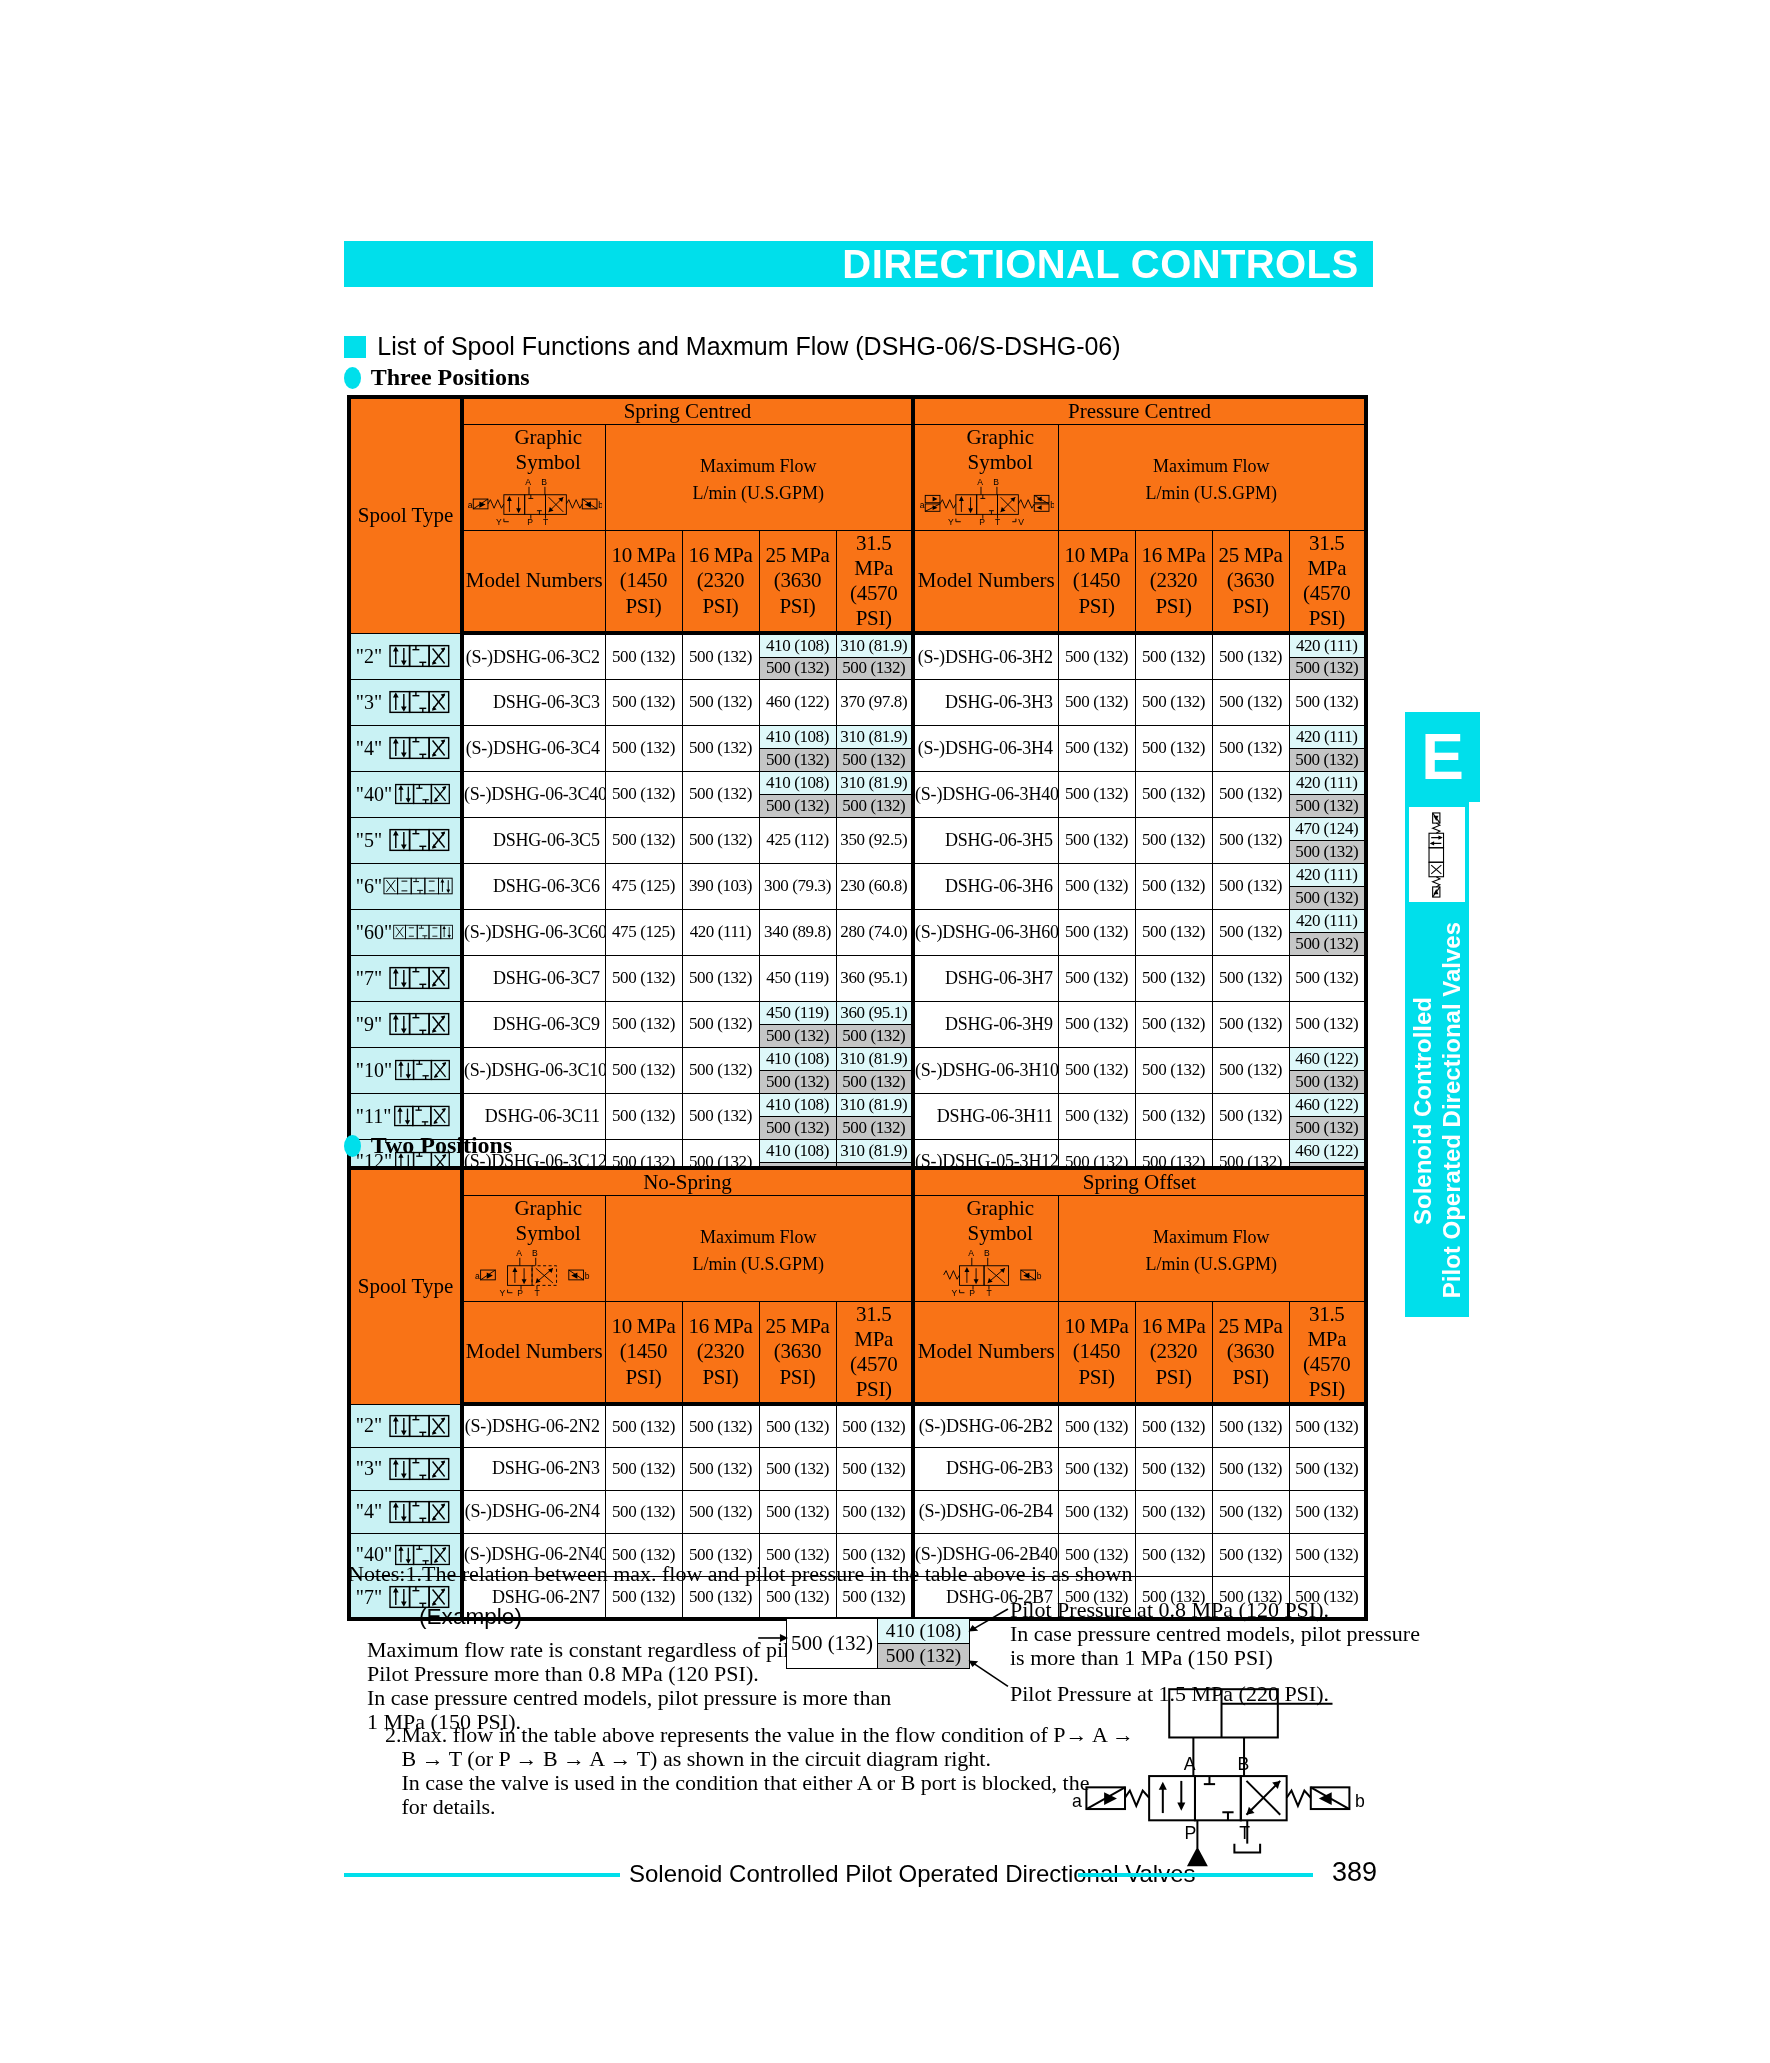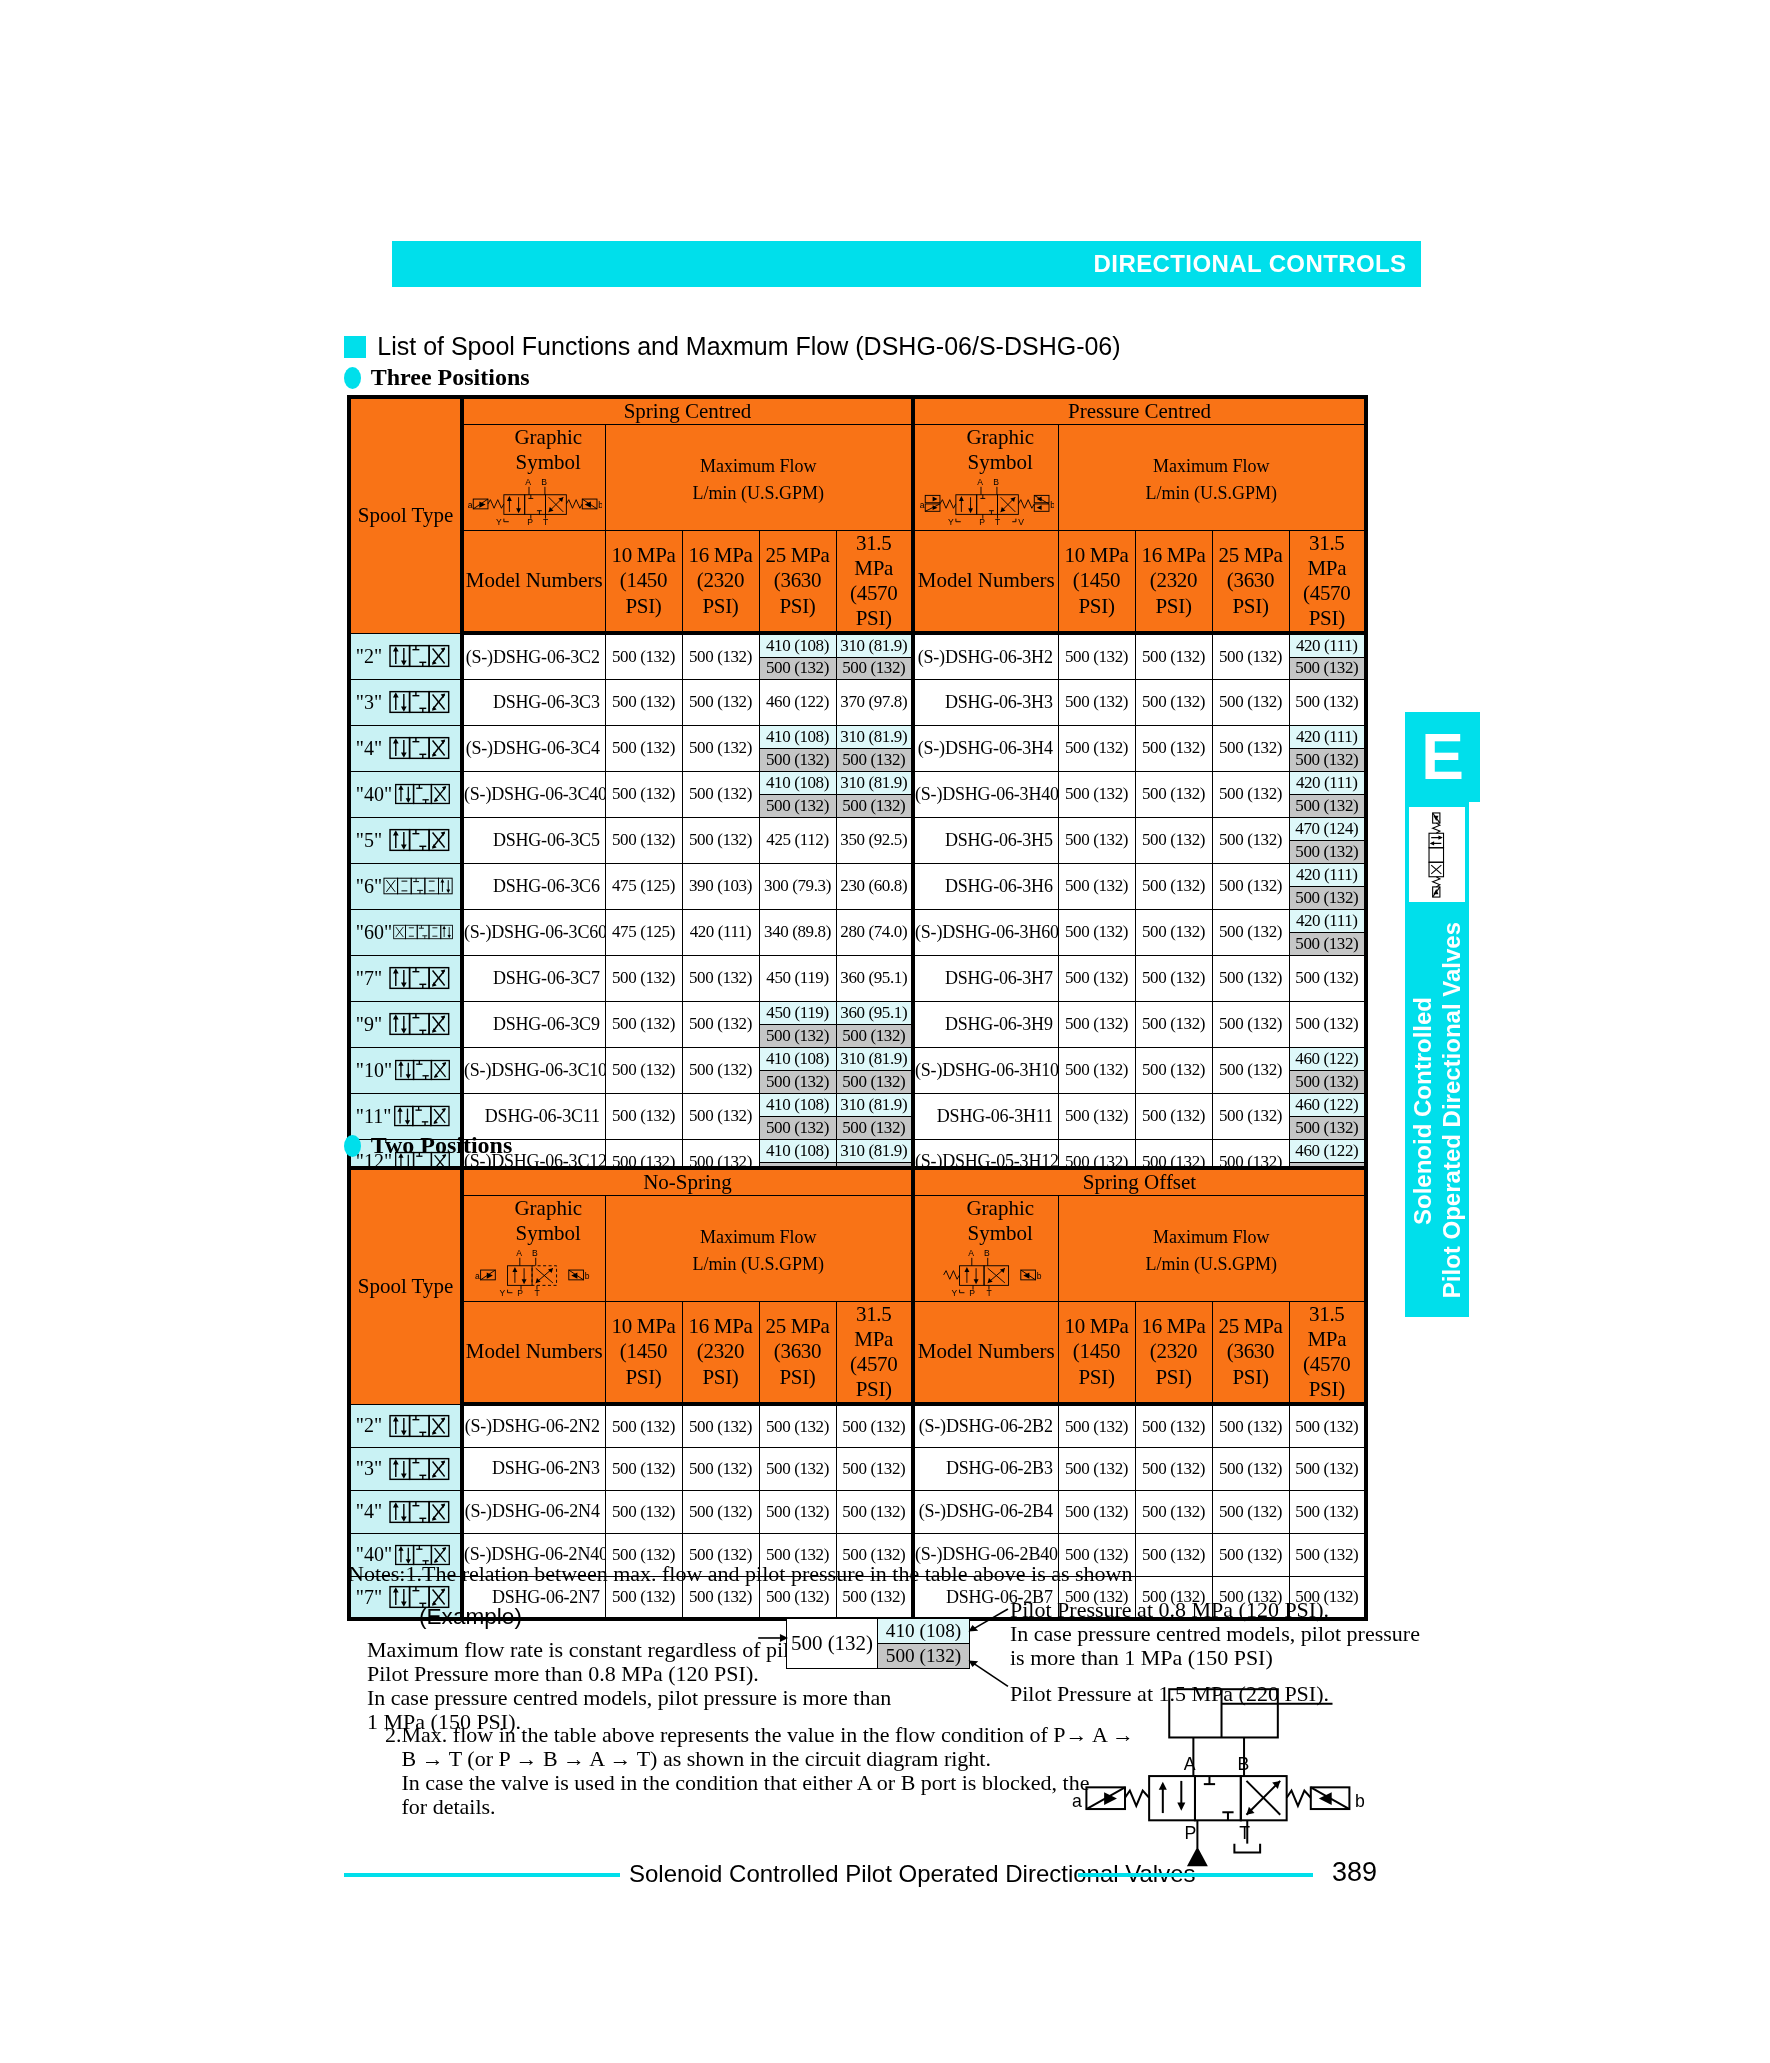--- a/index.html
+++ b/index.html
@@ -5,22 +5,22 @@
   * { margin:0; padding:0; box-sizing:border-box; }
   html,body { background:#ffffff; }
   #page { position:relative; width:1770px; height:2064px; background:#ffffff; overflow:hidden;
           font-family:"Liberation Serif", serif; color:#000; }
 
   .abs { position:absolute; }
 
   
   .header-bar { left:344px; top:241px; width:1029px; height:46px; background:#00dfeb;
                 color:#fff; font-family:"Liberation Sans",sans-serif; font-weight:bold;
-                font-size:24px; line-height:46px; text-align:right; padding-right:14.5px;
-                letter-spacing:0.4px;margin-left:48px; }
+                font-size:40px; line-height:46px; text-align:right; padding-right:14.5px;
+                letter-spacing:0.4px; }
 
   
   .sec-title { left:344px; top:332px; display:flex; align-items:center; gap:11.3px;
                font-family:"Liberation Sans",sans-serif; font-size:25px; }
   .sq { width:22px; height:22px; background:#00dfeb; }
   .pos-title { display:flex; align-items:center; gap:9.7px; font-weight:bold; font-size:24px; }
   .dot { width:17px; height:22px; background:#00dfeb; border-radius:50%; }
 
   
   .vtable { border-collapse:collapse; table-layout:fixed; width:1014px; background:#fff; border:4px solid #000; }

